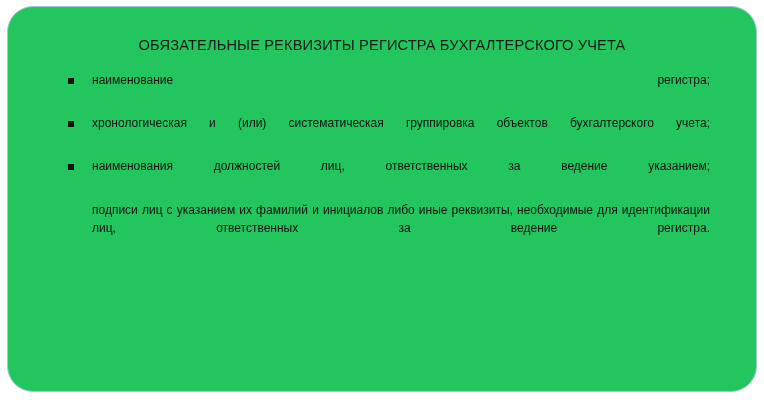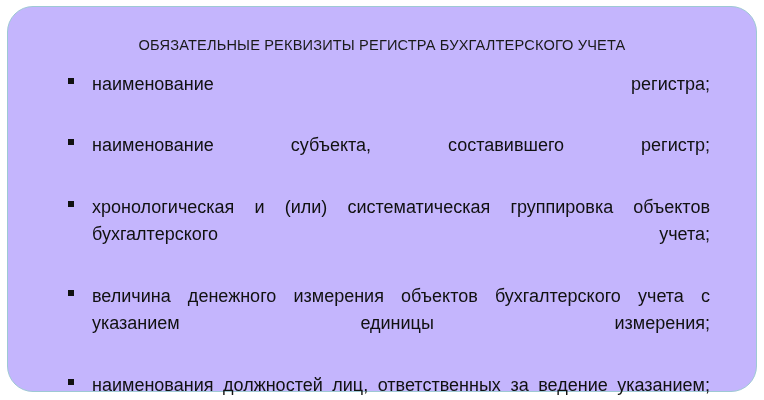--- a/index.html
+++ b/index.html
@@ -19,21 +19,21 @@
     width: 764px;
     height: 400px;
     box-sizing: border-box;
     padding: 6px 7px 8px 7px;
   }
   .card {
     position: relative;
     width: 100%;
     height: 100%;
     box-sizing: border-box;
-    background: #c4b5fd;
+    background: #22c55e;
     border: 1px solid #9ec9d4;
     border-radius: 26px;
     padding: 22px 34px 18px 34px;
   }
   .card-title {
     text-align: center;
     font-size: 14.6px;
     color: #1a1a1a;
     letter-spacing: 0.15px;
     font-weight: 400;
@@ -41,21 +41,21 @@
     line-height: 1.2;
   }
   .bullet-list {
     list-style: none;
     margin: 0;
     padding: 0 12px 0 24px;
   }
   .bullet-item {
     position: relative;
     display: block;
-    font-size: 18px;
+    font-size: 12px;
     color: #111111;
     line-height: 1.52;
     margin-bottom: 7px;
     padding-left: 26px;
     text-align: justify;
     text-justify: inter-word;
   }
   .bullet-item:last-child {
     margin-bottom: 0;
   }
@@ -85,29 +85,21 @@
   <div class="card">
     <div class="card-title">ОБЯЗАТЕЛЬНЫЕ РЕКВИЗИТЫ РЕГИСТРА БУХГАЛТЕРСКОГО УЧЕТА</div>
 
     <ul class="bullet-list">
       <li class="bullet-item">
         <span class="bullet-marker"></span>
         <span class="bullet-text">наименование регистра;</span>
       </li>
       <li class="bullet-item">
         <span class="bullet-marker"></span>
-        <span class="bullet-text">наименование субъекта, составившего регистр;</span>
-      </li>
-      <li class="bullet-item">
-        <span class="bullet-marker"></span>
         <span class="bullet-text">хронологическая и (или) систематическая группировка объектов бухгалтерского учета;</span>
-      </li>
-      <li class="bullet-item">
-        <span class="bullet-marker"></span>
-        <span class="bullet-text">величина денежного измерения объектов бухгалтерского учета с указанием единицы измерения;</span>
       </li>
       <li class="bullet-item">
         <span class="bullet-marker"></span>
         <span class="bullet-text">наименования должностей лиц, ответственных за ведение указанием;</span>
       </li>
       <li class="bullet-item">
 
         <span class="bullet-text">подписи лиц с указанием их фамилий и инициалов либо иные реквизиты, необходимые для идентификации лиц, ответственных за ведение регистра.</span>
       </li>
     </ul>

